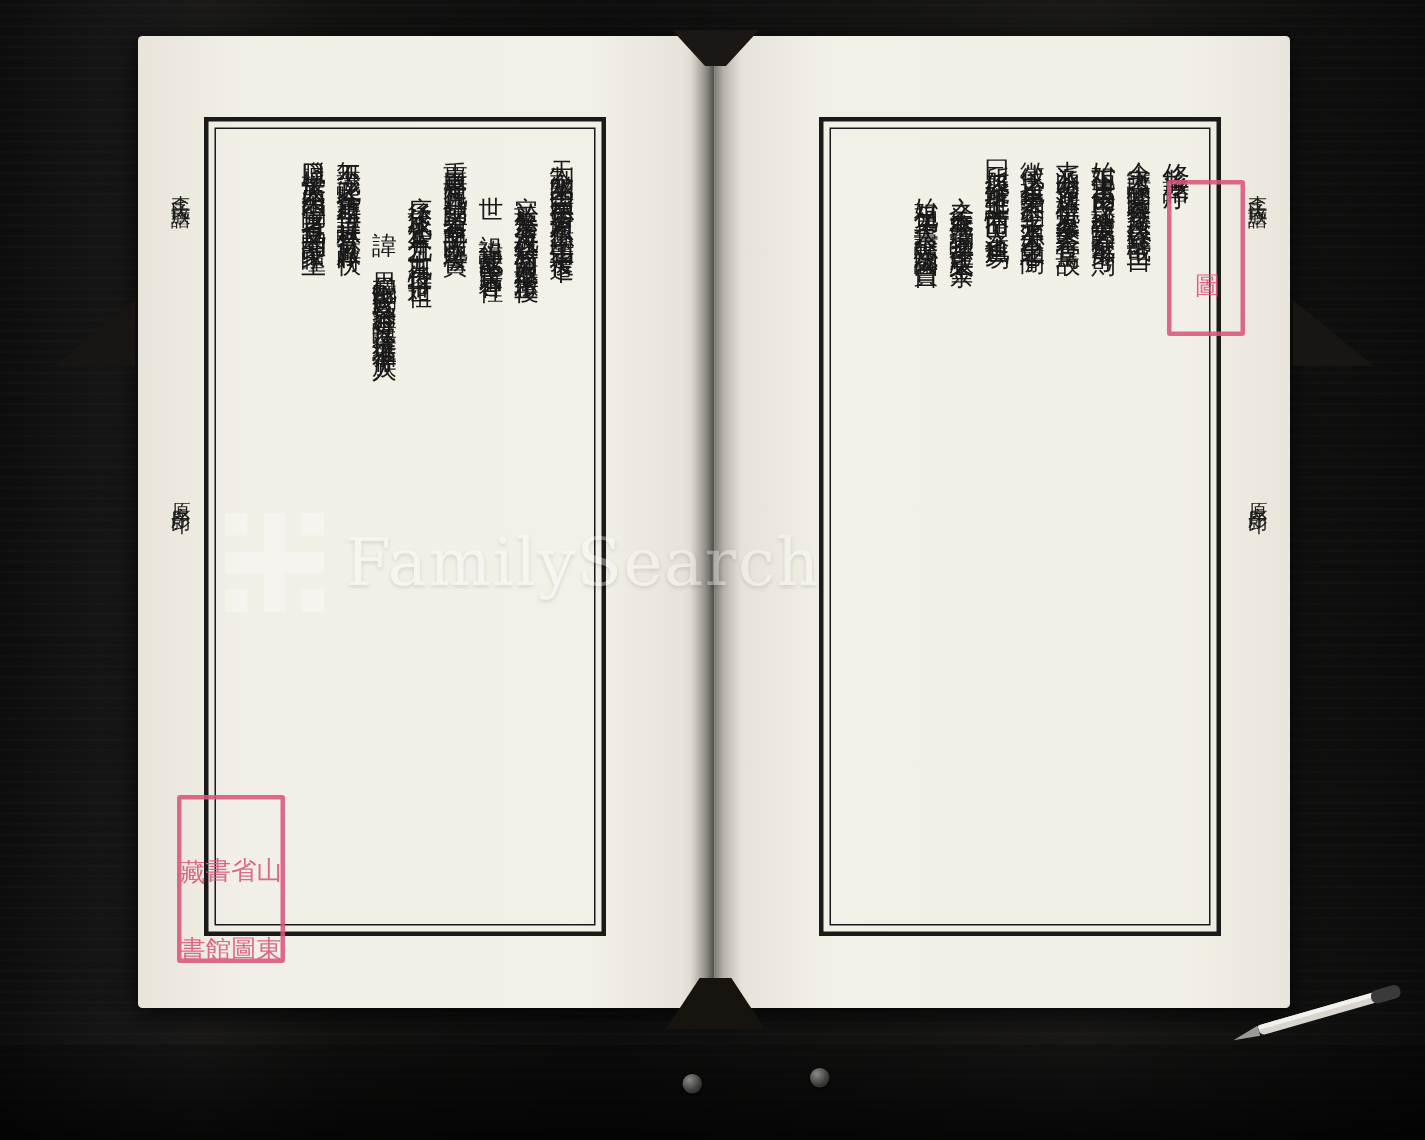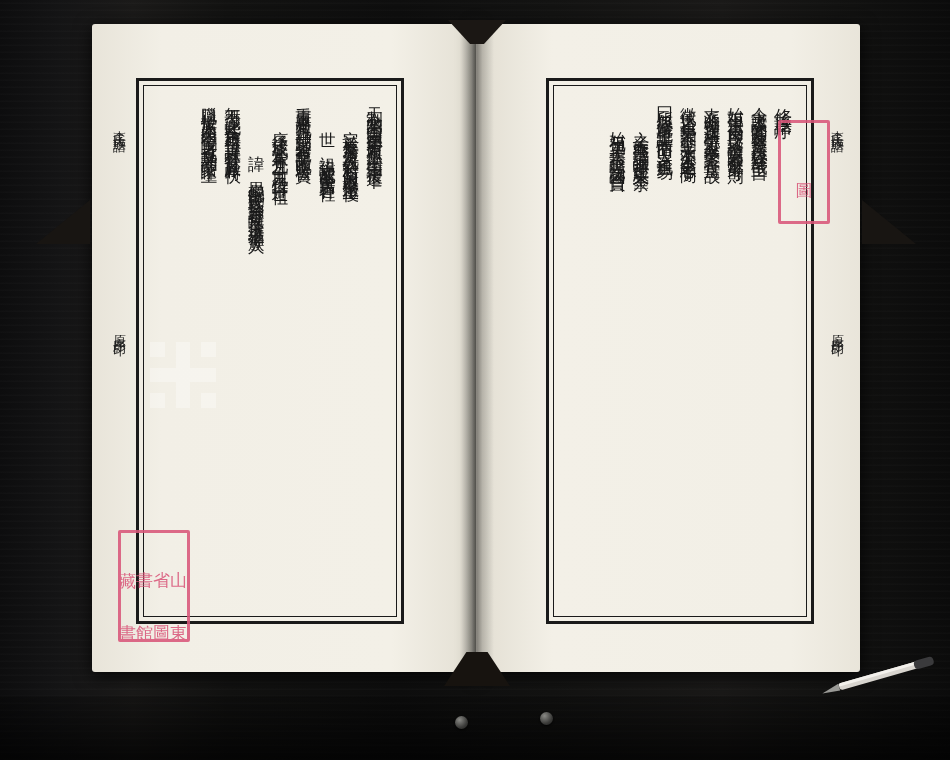--- a/index.html
+++ b/index.html
@@ -369,20 +369,21 @@
     <div class="binding-wedge" id="wedge-bottom"></div>
   </div>
 
   <div id="watermark">
     <div id="wm-logo">
       <div class="wm-corner" style="left:0;top:0"></div>
       <div class="wm-corner" style="right:0;top:0"></div>
       <div class="wm-corner" style="left:0;bottom:0"></div>
       <div class="wm-corner" style="right:0;bottom:0"></div>
     </div>
+    <div class="wm-text">FamilySearch</div>
   </div>
 
   <svg id="pen" viewBox="0 0 120 70">
     <g transform="rotate(-16 60 35)">
       <rect x="18" y="30" width="96" height="7" rx="3.5" fill="#d8d5cf"></rect>
       <rect x="18" y="30" width="96" height="3" rx="1.5" fill="#f3f1ec"></rect>
       <polygon points="18,30 0,35 18,37" fill="#9a9a96"></polygon>
       <rect x="96" y="29" width="20" height="9" rx="4" fill="#3a3a3c"></rect>
     </g>
   </svg>

